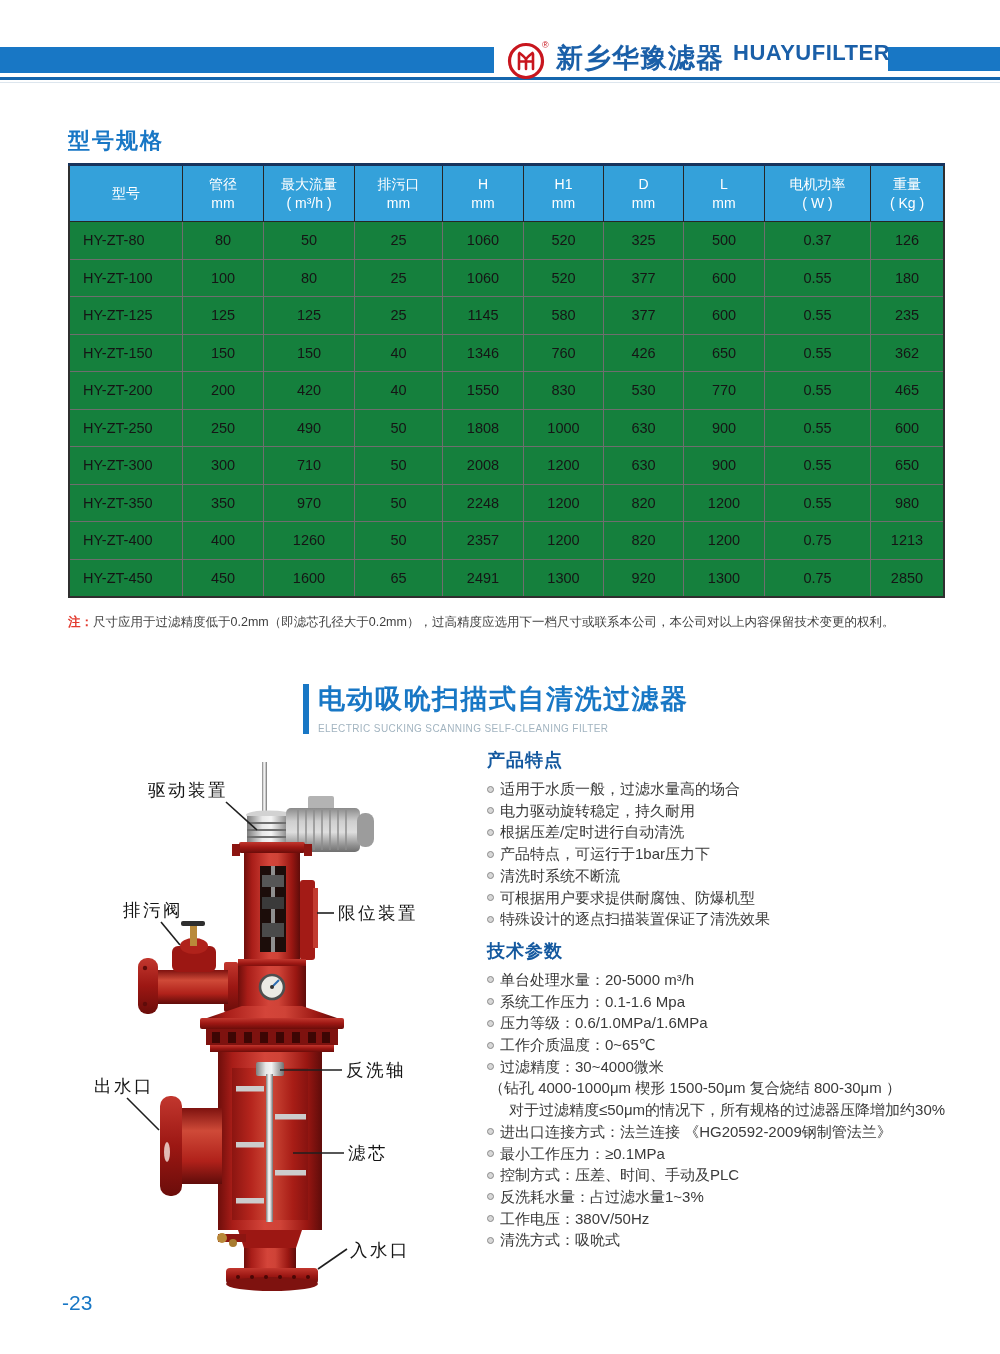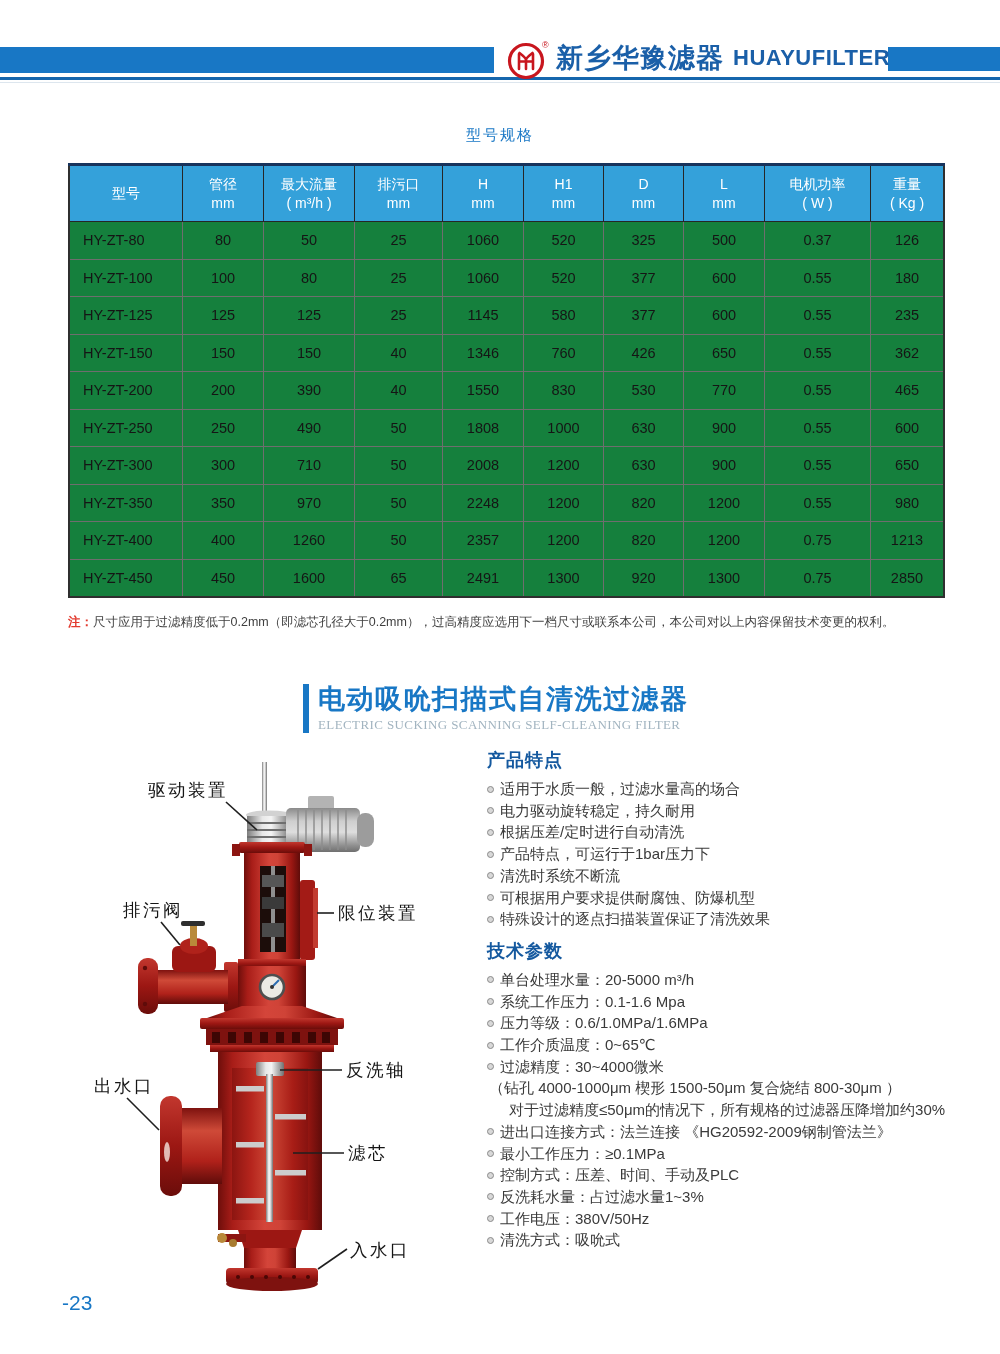--- a/index.html
+++ b/index.html
@@ -6,27 +6,27 @@
   body{width:1000px;height:1354px;background:#ffffff;font-family:"Liberation Sans","DejaVu Sans",sans-serif;}
   .page{position:relative;width:1000px;height:1354px;background:#ffffff;overflow:hidden;}
 
   
   .hdr-bar{position:absolute;background:#1877c5;}
   .hdr-bar.left{left:0;top:47px;width:494px;height:26px;}
   .hdr-bar.right{left:888px;top:47px;width:112px;height:24px;}
   .hdr-underline{position:absolute;left:0;top:77px;width:1000px;height:3px;background:#1566ad;}
   .hdr-underline2{position:absolute;left:0;top:82px;width:1000px;height:1px;background:#dde6ee;}
   .logo-emblem{position:absolute;left:506px;top:38px;width:44px;height:44px;}
-  .brand{position:absolute;left:556px;top:40px;display:flex;align-items:center;gap:9px;white-space:nowrap;}
+  .brand{position:absolute;left:556px;top:40px;display:flex;align-items:flex-start;gap:9px;white-space:nowrap;}
   .brand-cn{font-size:27px;font-weight:900;color:#1a5fa8;letter-spacing:1px;}
   .brand-en{font-size:22px;font-weight:700;color:#1a5fa8;letter-spacing:.5px;}
 
   
-  .tbl-title{position:absolute;left:68px;top:126px;width:864px;text-align:center;
-             font-size:15px;font-weight:400;color:#1877c5;letter-spacing:2px;}
+  .tbl-title{position:absolute;left:68px;top:126px;width:864px;
+             font-size:22px;font-weight:700;color:#1877c5;letter-spacing:2px;}
   table.spec{position:absolute;left:68px;top:163px;width:864px;border-collapse:collapse;
              table-layout:fixed;background:#15803d;border:2px solid #2f2f2f;border-top:3px solid #17335c;}
   table.spec th{background:#34a1da;color:#ffffff;font-weight:400;font-size:14px;line-height:19px;
                 height:55px;border:1px solid #262626;padding:0;}
   table.spec td{border:1px solid #6e6e6e;height:36.5px;text-align:center;font-size:14.5px;color:#151515;padding:0;}
   table.spec td:first-child{text-align:left;padding-left:13px;}
   table.spec th:nth-child(1),table.spec td:nth-child(1){width:112px;}
   table.spec th:nth-child(2),table.spec td:nth-child(2){width:80px;}
   table.spec th:nth-child(3),table.spec td:nth-child(3){width:90px;}
   table.spec th:nth-child(4),table.spec td:nth-child(4){width:87px;}
@@ -36,21 +36,21 @@
   table.spec th:nth-child(8),table.spec td:nth-child(8){width:80px;}
   table.spec th:nth-child(9),table.spec td:nth-child(9){width:105px;}
   table.spec th:nth-child(10),table.spec td:nth-child(10){width:72px;}
 
   .note{position:absolute;left:68px;top:614px;width:880px;font-size:12.5px;color:#3f3f3f;white-space:nowrap;}
   .note .nlabel{color:#e23a2e;font-weight:700;}
 
   
   .sec-title{position:absolute;left:303px;top:684px;border-left:6px solid #1877c5;padding-left:9px;}
   .sec-cn{font-size:27px;font-weight:900;color:#1877c5;letter-spacing:1.5px;line-height:31px;white-space:nowrap;}
-  .sec-en{font-size:13px;color:#a2b4c0;letter-spacing:.4px;margin-top:2px;white-space:nowrap;font-family:Liberation Serif, serif;}
+  .sec-en{font-size:10px;color:#a2b4c0;letter-spacing:.4px;margin-top:8px;white-space:nowrap;}
 
   
   .rcol{position:absolute;left:487px;top:748px;width:510px;}
   .rhead{font-size:18px;font-weight:700;color:#15599f;letter-spacing:1px;}
   ul.blist{list-style:none;margin:6px 0 0 0;padding:0;}
   ul.blist li{position:relative;padding-left:13px;font-size:15px;line-height:21.7px;color:#3a3a3a;white-space:nowrap;}
   ul.blist li.has-bullet::before{content:"";position:absolute;left:0;top:7.5px;width:7px;height:7px;
       border-radius:50%;background:#d8d8d8;border:1.5px solid #8a8a8a;box-sizing:border-box;}
   ul.blist li.ind1{padding-left:2px;}
   ul.blist li.ind2{padding-left:22px;}
@@ -174,21 +174,21 @@
           <td>1346</td>
           <td>760</td>
           <td>426</td>
           <td>650</td>
           <td>0.55</td>
           <td>362</td>
         </tr>
         <tr>
           <td>HY-ZT-200</td>
           <td>200</td>
-          <td>390</td>
+          <td>420</td>
           <td>40</td>
           <td>1550</td>
           <td>830</td>
           <td>530</td>
           <td>770</td>
           <td>0.55</td>
           <td>465</td>
         </tr>
         <tr>
           <td>HY-ZT-250</td>

